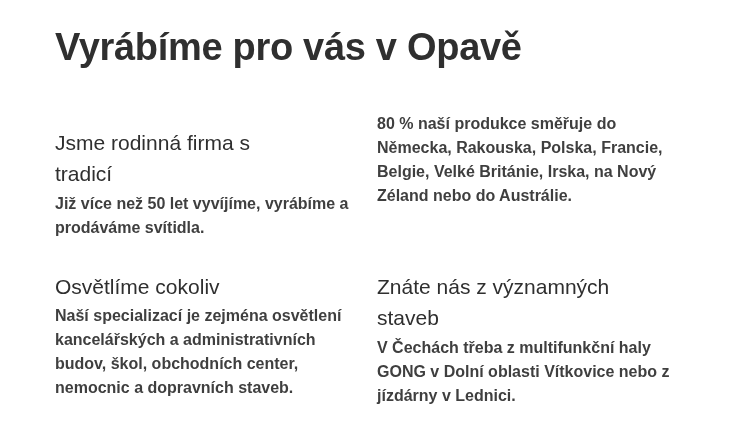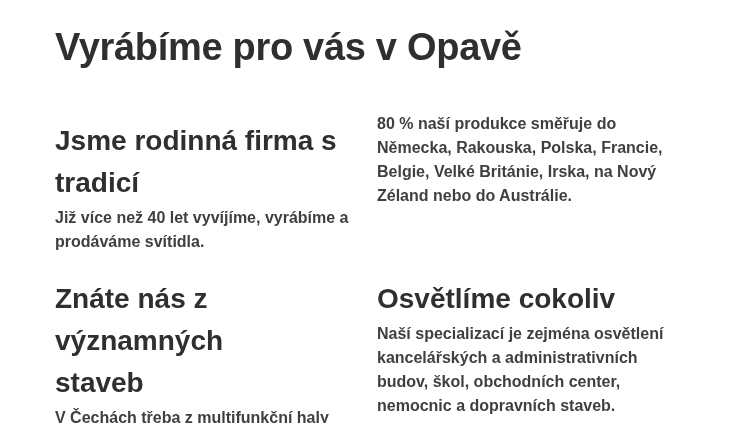--- a/index.html
+++ b/index.html
@@ -29,24 +29,24 @@
     white-space: pre-line;
   }
   .feature-grid {
     display: grid;
     grid-template-columns: 310px 330px;
     column-gap: 12px;
     row-gap: 16px;
     align-items: start;
   }
   .feature-title {
-    margin: 8px 0 2px 0;
-    font-size: 28px;
+    margin: 15px 0 2px 0;
+    font-size: 21px;
     line-height: 1.5;
-    font-weight: 700;
+    font-weight: 400;
     color: #2f2f2f;
     white-space: pre-line;
   }
   .feature-description {
     margin: 0;
     font-size: 16px;
     line-height: 1.5;
     color: #3f3f3f;
     white-space: pre-line;
     font-weight: bold;
@@ -56,41 +56,41 @@
 <body>
 
 <div class="section">
   <h1 class="page-title">Vyrábíme pro vás v Opavě</h1>
 
   <div class="feature-grid">
 
     <div class="feature-block">
       <h3 class="feature-title">Jsme rodinná firma s
 tradicí</h3>
-      <p class="feature-description">Již více než 40 let vyvíjíme, vyrábíme a
+      <p class="feature-description">Již více než 50 let vyvíjíme, vyrábíme a
 prodáváme svítidla.</p>
     </div>
 
     <div class="feature-block">
       <p class="feature-description">80 % naší produkce směřuje do
 Německa, Rakouska, Polska, Francie,
 Belgie, Velké Británie, Irska, na Nový
 Zéland nebo do Austrálie.</p>
     </div>
 
     <div class="feature-block">
+      <h3 class="feature-title">Osvětlíme cokoliv</h3>
+      <p class="feature-description">Naší specializací je zejména osvětlení
+kancelářských a administrativních
+budov, škol, obchodních center,
+nemocnic a dopravních staveb.</p>
+    </div>
+
+    <div class="feature-block">
       <h3 class="feature-title">Znáte nás z významných
 staveb</h3>
       <p class="feature-description">V Čechách třeba z multifunkční haly
 GONG v Dolní oblasti Vítkovice nebo z
 jízdárny v Lednici.</p>
     </div>
 
-    <div class="feature-block">
-      <h3 class="feature-title">Osvětlíme cokoliv</h3>
-      <p class="feature-description">Naší specializací je zejména osvětlení
-kancelářských a administrativních
-budov, škol, obchodních center,
-nemocnic a dopravních staveb.</p>
-    </div>
-
   </div>
 </div>
 
 </body></html>

